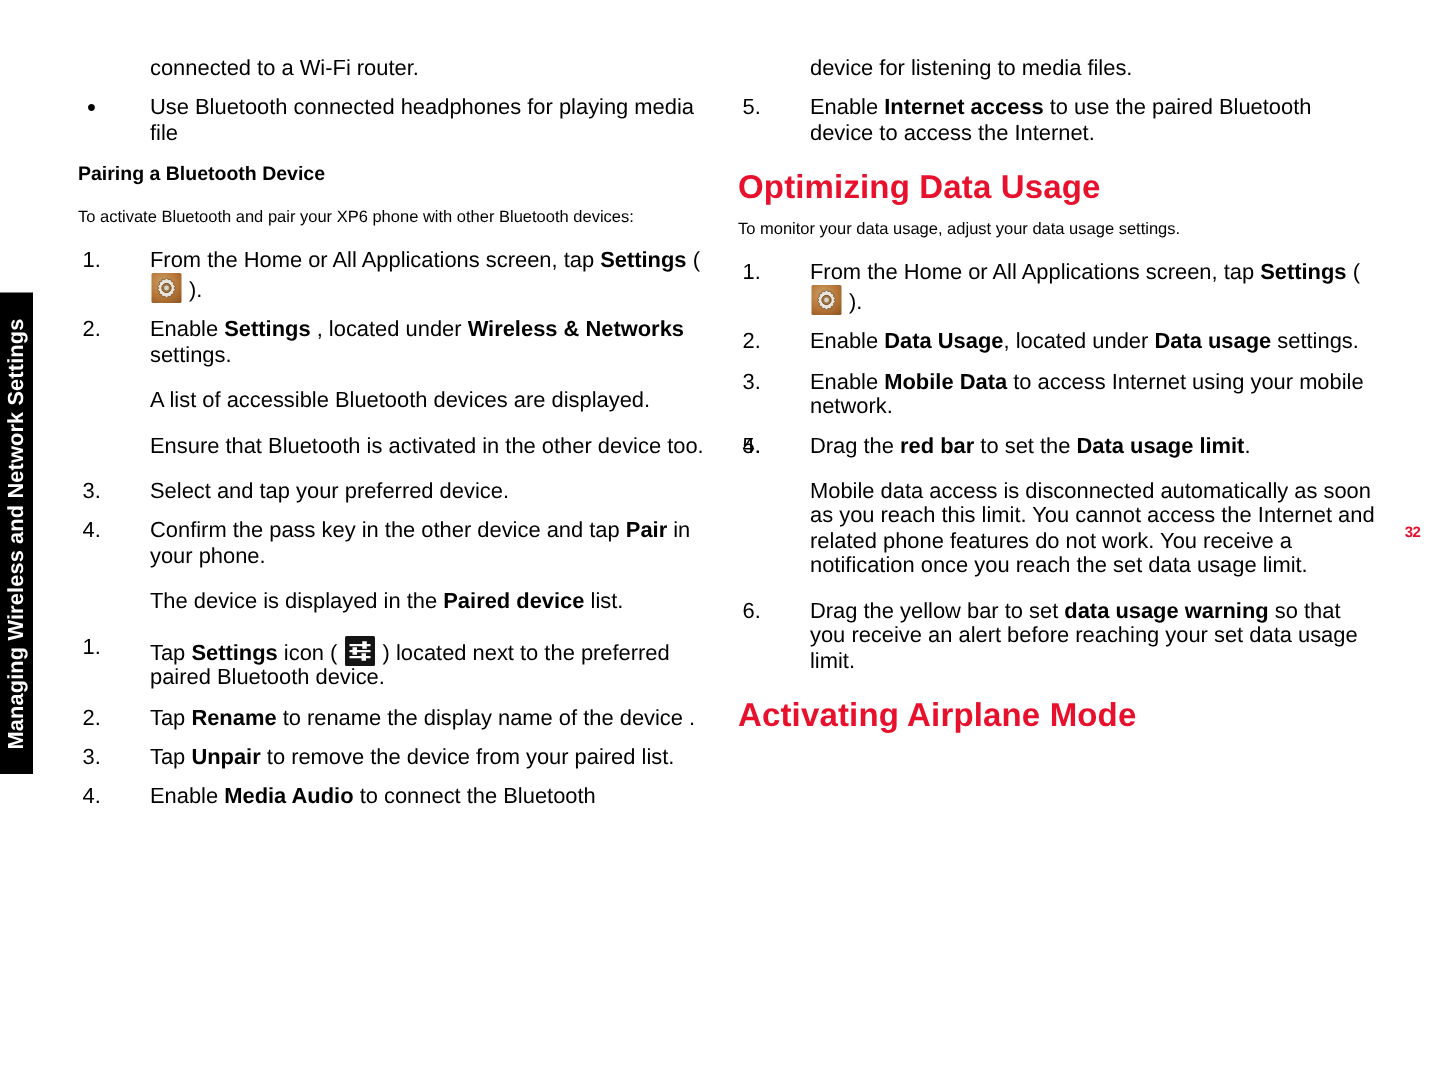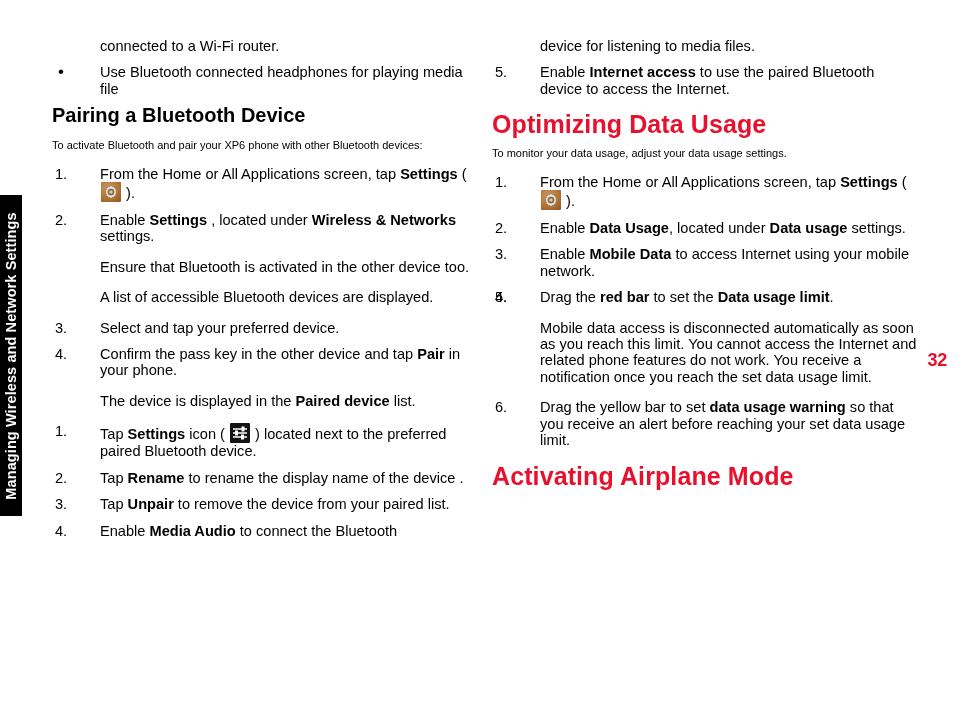--- a/index.html
+++ b/index.html
@@ -42,49 +42,49 @@
   }
 
   
   .page-number {
     position: absolute;
     right: 22px;
     top: 350px;
     color: #E8112D;
     font-family: "Liberation Sans Narrow", "Liberation Sans", sans-serif;
     font-weight: bold;
-    font-size: 18px;
+    font-size: 10px;
     letter-spacing: -0.3px;
   }
 
   
   .col {
     position: absolute;
     top: 38px;
     width: 428px;
   }
   .col-left  { left: 52px; }
   .col-right { left: 492px; }
   .para {
     margin-bottom: 12px;
     font-size: 11px;
     line-height: 16.4px;
   }
 
   .h-sub {
     font-weight: bold;
-    font-size: 20px;
+    font-size: 13px;
     line-height: 17px;
     margin: 10px 0 13px 0;
   }
   .h-red {
     color: #E8112D;
     font-family: "Liberation Sans Narrow", "Liberation Sans", sans-serif;
     font-weight: bold;
-    font-size: 25px;
+    font-size: 22px;
     line-height: 21px;
     margin: 17px 0 10px 0;
     letter-spacing: 0.1px;
   }
 
   
   .item {
     position: relative;
     padding-left: 48px;
     margin-bottom: 10px;
@@ -161,22 +161,22 @@
 
   <div>
       <div class="item"><span class="marker">1.</span><span>From the Home or All Applications screen, tap <b>Settings</b> ( <span class="icon-inline icon-gear"><svg width="20" height="20" viewBox="0 0 20 20">
               <g fill="#e9e4dc" stroke="#6d4a22" stroke-width="0.5">
                 <path d="M10 3.2 11.1 4.5 12.8 4.0 13.3 5.7 15.0 6.0 14.6 7.7 16.0 8.8 15.0 10 16.0 11.2 14.6 12.3 15.0 14.0 13.3 14.3 12.8 16.0 11.1 15.5 10 16.8 8.9 15.5 7.2 16.0 6.7 14.3 5.0 14.0 5.4 12.3 4.0 11.2 5.0 10 4.0 8.8 5.4 7.7 5.0 6.0 6.7 5.7 7.2 4.0 8.9 4.5Z"></path>
               </g>
               <circle cx="10" cy="10" r="3.1" fill="#9d7342" stroke="#6d4a22" stroke-width="0.6"></circle>
               <circle cx="10" cy="10" r="1.6" fill="#d9d2c7"></circle>
             </svg></span> ).</span></div>
       <div class="item"><span class="marker">2.</span><span>Enable <b>Settings</b> , located under <b>Wireless &amp; Networks</b> settings.</span></div>
+      <div class="item cont nomark"><span>A list of accessible Bluetooth devices are displayed.</span></div>
       <div class="item cont nomark"><span>Ensure that Bluetooth is activated in the other device too.</span></div>
-      <div class="item cont nomark"><span>A list of accessible Bluetooth devices are displayed.</span></div>
       <div class="item"><span class="marker">3.</span><span>Select and tap your preferred device.</span></div>
       <div class="item"><span class="marker">4.</span><span>Confirm the pass key in the other device and tap <b>Pair</b> in your phone.</span></div>
       <div class="item cont nomark"><span>The device is displayed in the <b>Paired device</b> list.</span></div>
     </div>
 
 
   <div>
       <div class="item"><span class="marker">1.</span><span>Tap <b>Settings</b> icon ( <span class="icon-inline icon-sliders"><svg width="20" height="20" viewBox="0 0 20 20">
               <g stroke="#ffffff" stroke-width="1.5" stroke-linecap="butt">
                 <line x1="3" y1="6" x2="17" y2="6"></line>

